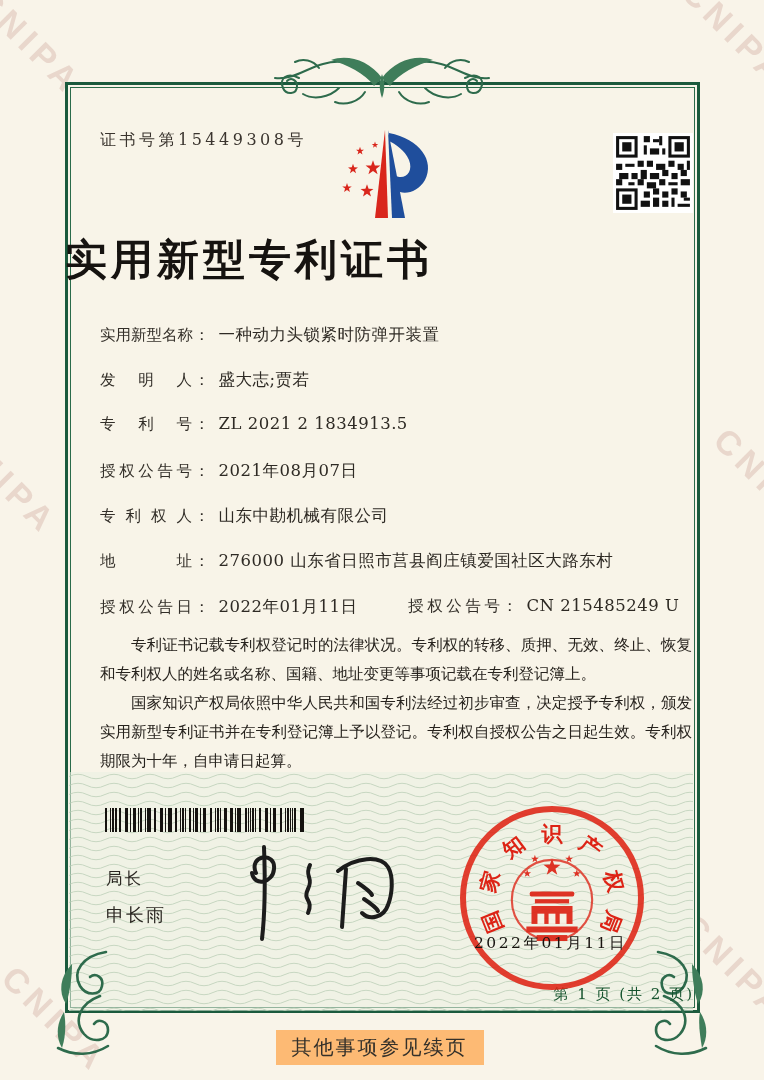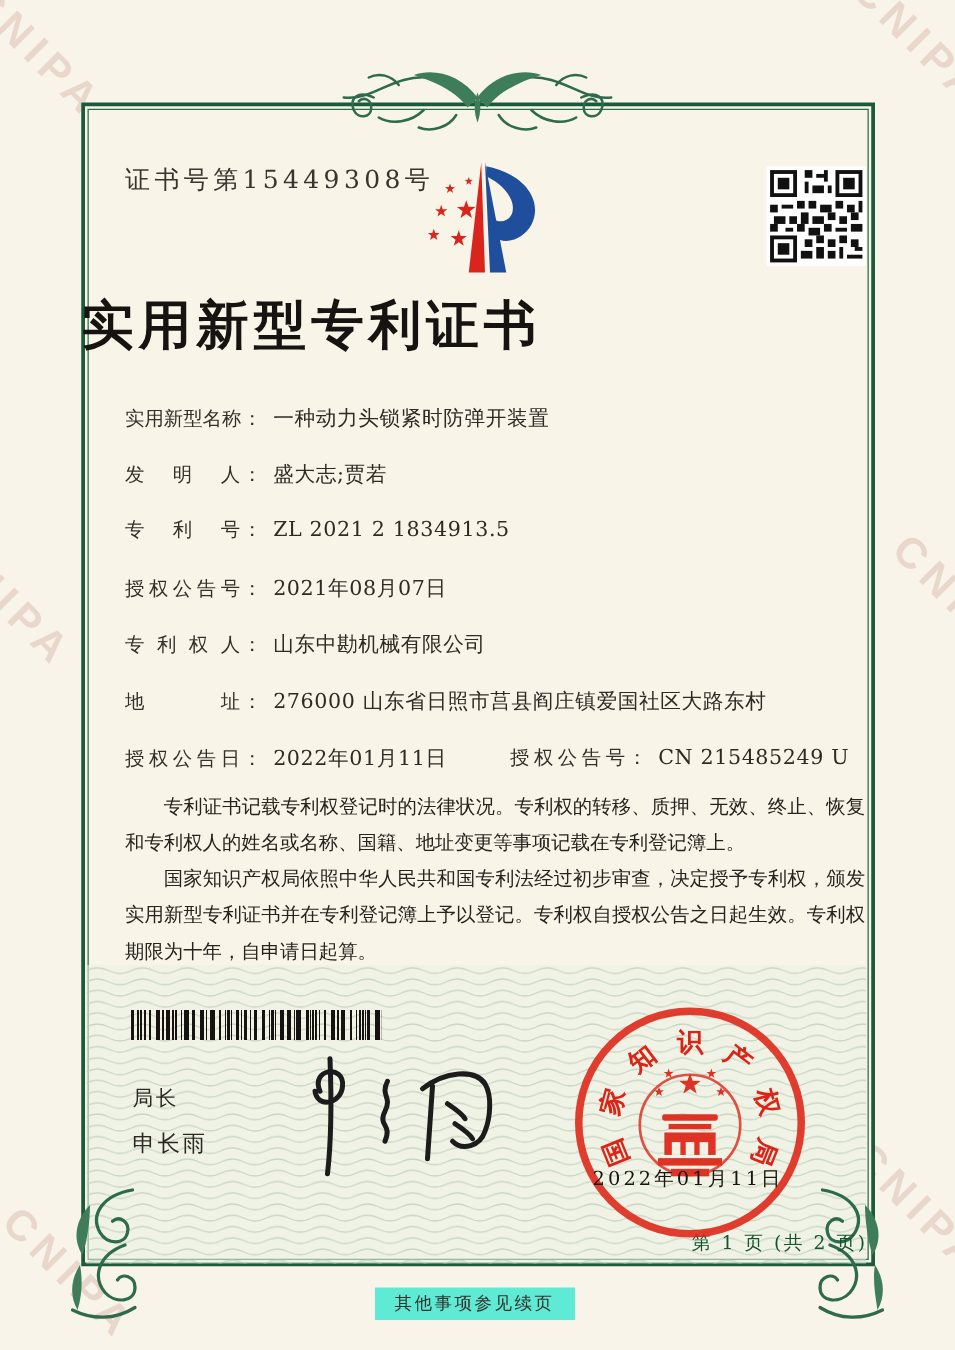--- a/index.html
+++ b/index.html
@@ -30,21 +30,21 @@
   .panel::after{
     content:"";position:absolute;inset:2px;border:1px solid #2a6b4a;
   }
   .waves{position:absolute;left:69px;top:772px;width:624px;height:239px;z-index:2;}
   
   .flourish-top{position:absolute;left:269px;top:48px;width:226px;height:62px;z-index:3;}
   .corner-fl{position:absolute;width:66px;height:114px;z-index:3;}
   .fl-bl{left:50px;top:946px;}
   .fl-br{left:648px;top:946px;transform:scaleX(-1);}
   
-  .cert-no{position:absolute;left:100px;top:130px;font-size:20px;color:#3a342e;letter-spacing:3.5px;z-index:4;}
+  .cert-no{position:absolute;left:100px;top:130px;font-size:16px;color:#3a342e;letter-spacing:3.5px;z-index:4;}
   .logo{position:absolute;left:322px;top:124px;z-index:4;}
   .qr{position:absolute;left:613px;top:133px;z-index:4;}
   .title{
     position:absolute;left:65px;width:629px;top:232px;
     font-size:42px;font-weight:bold;color:#161310;letter-spacing:4px;z-index:4;
   }
   
   .row{position:absolute;left:100px;width:594px;font-size:16.5px;color:#2e2a24;z-index:4;white-space:nowrap;}
   .r0{top:324px;} .r1{top:369px;} .r2{top:414px;} .r3{top:460px;}
   .r4{top:505px;} .r5{top:550px;} .r6{top:596px;}
@@ -83,21 +83,21 @@
   .sc5{transform:translate(-50%,-50%) rotate(75deg)   translateY(-64px);}
   .sc6{transform:translate(-50%,-50%) rotate(112deg)  translateY(-64px);}
   .emblem{position:absolute;left:50%;top:51%;transform:translate(-50%,-50%);}
   .seal-date{
     position:absolute;left:474px;top:933px;font-size:15.5px;color:#17130f;
     letter-spacing:2.5px;z-index:6;white-space:nowrap;
   }
   
   .page-info{position:absolute;left:65px;width:629px;top:985px;text-align:right;font-size:15px;color:#14532d;letter-spacing:2px;z-index:4;}
   .note-wrap{position:absolute;left:65px;width:629px;top:1030px;text-align:center;z-index:4;}
-  .note-box{display:inline-block;background:#5eead4;padding:4px 16px;font-size:14px;color:#33302a;letter-spacing:2px;}
+  .note-box{display:inline-block;background:#fdba74;padding:4px 16px;font-size:20px;color:#33302a;letter-spacing:2px;}
 </style>
 </head>
 <body>
 
 <div class="watermark w1">CNIPA</div>
 <div class="watermark w2">CNIPA</div>
 <div class="watermark w3">CNIPA</div>
 <div class="watermark w4">CNIPA</div>
 <div class="watermark w5">CNIPA</div>
 <div class="watermark w6">CNIPA</div>

